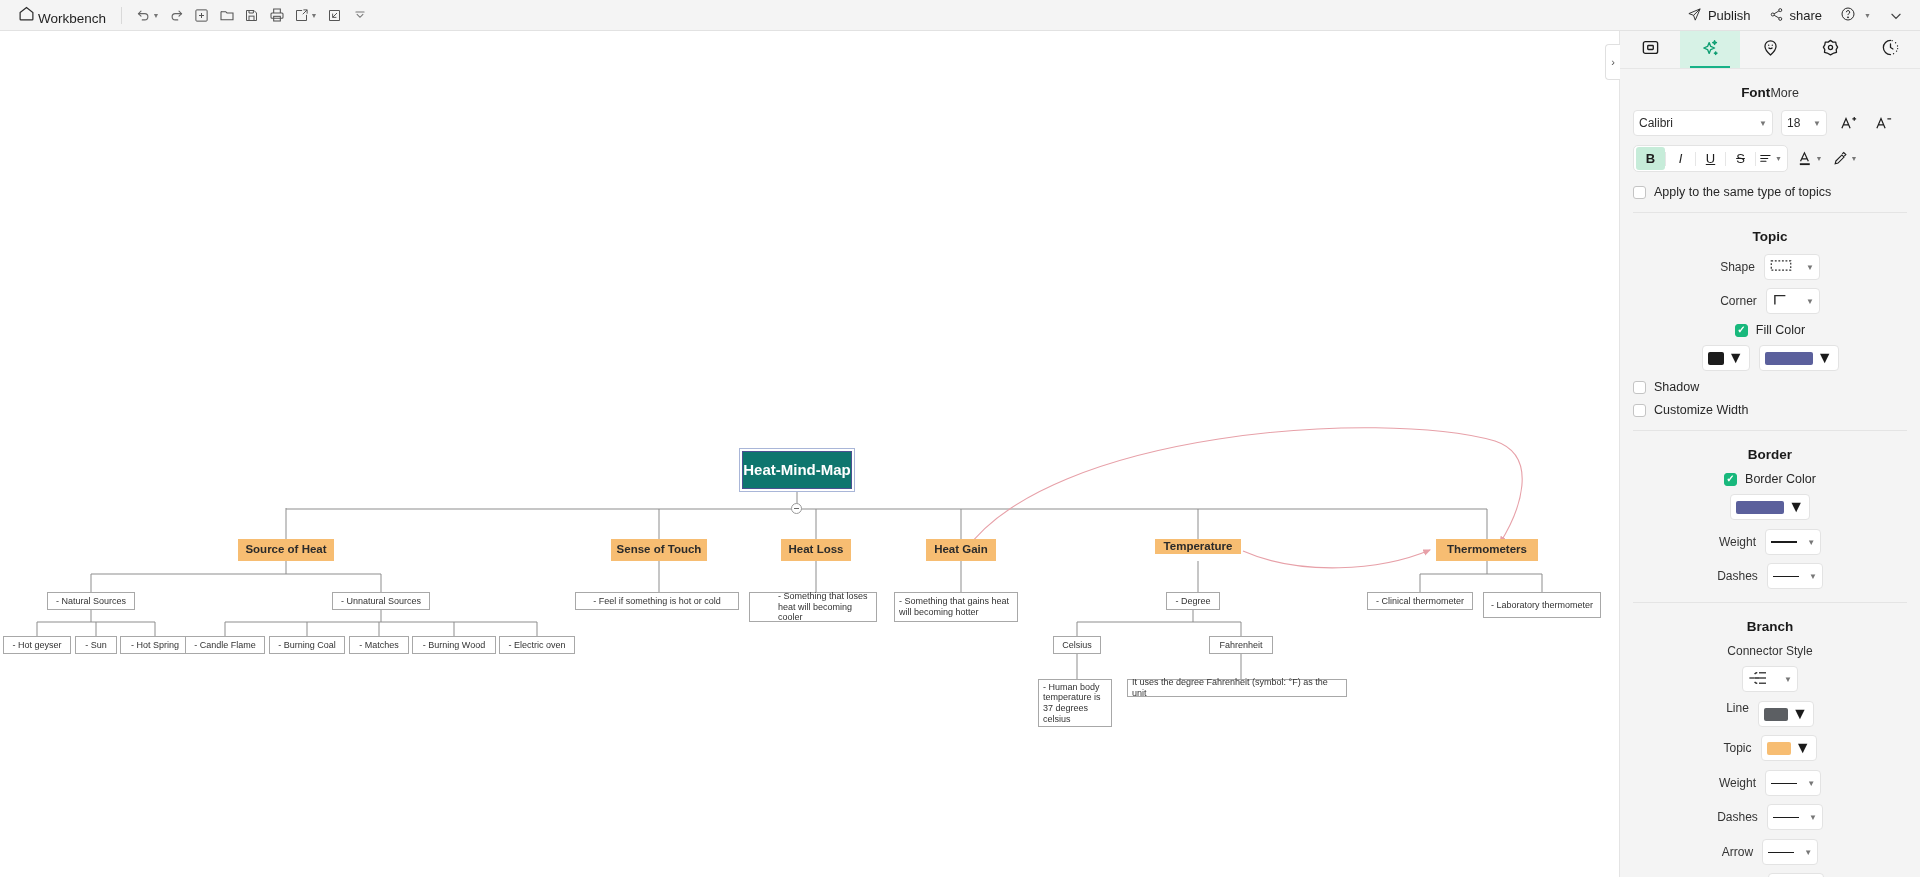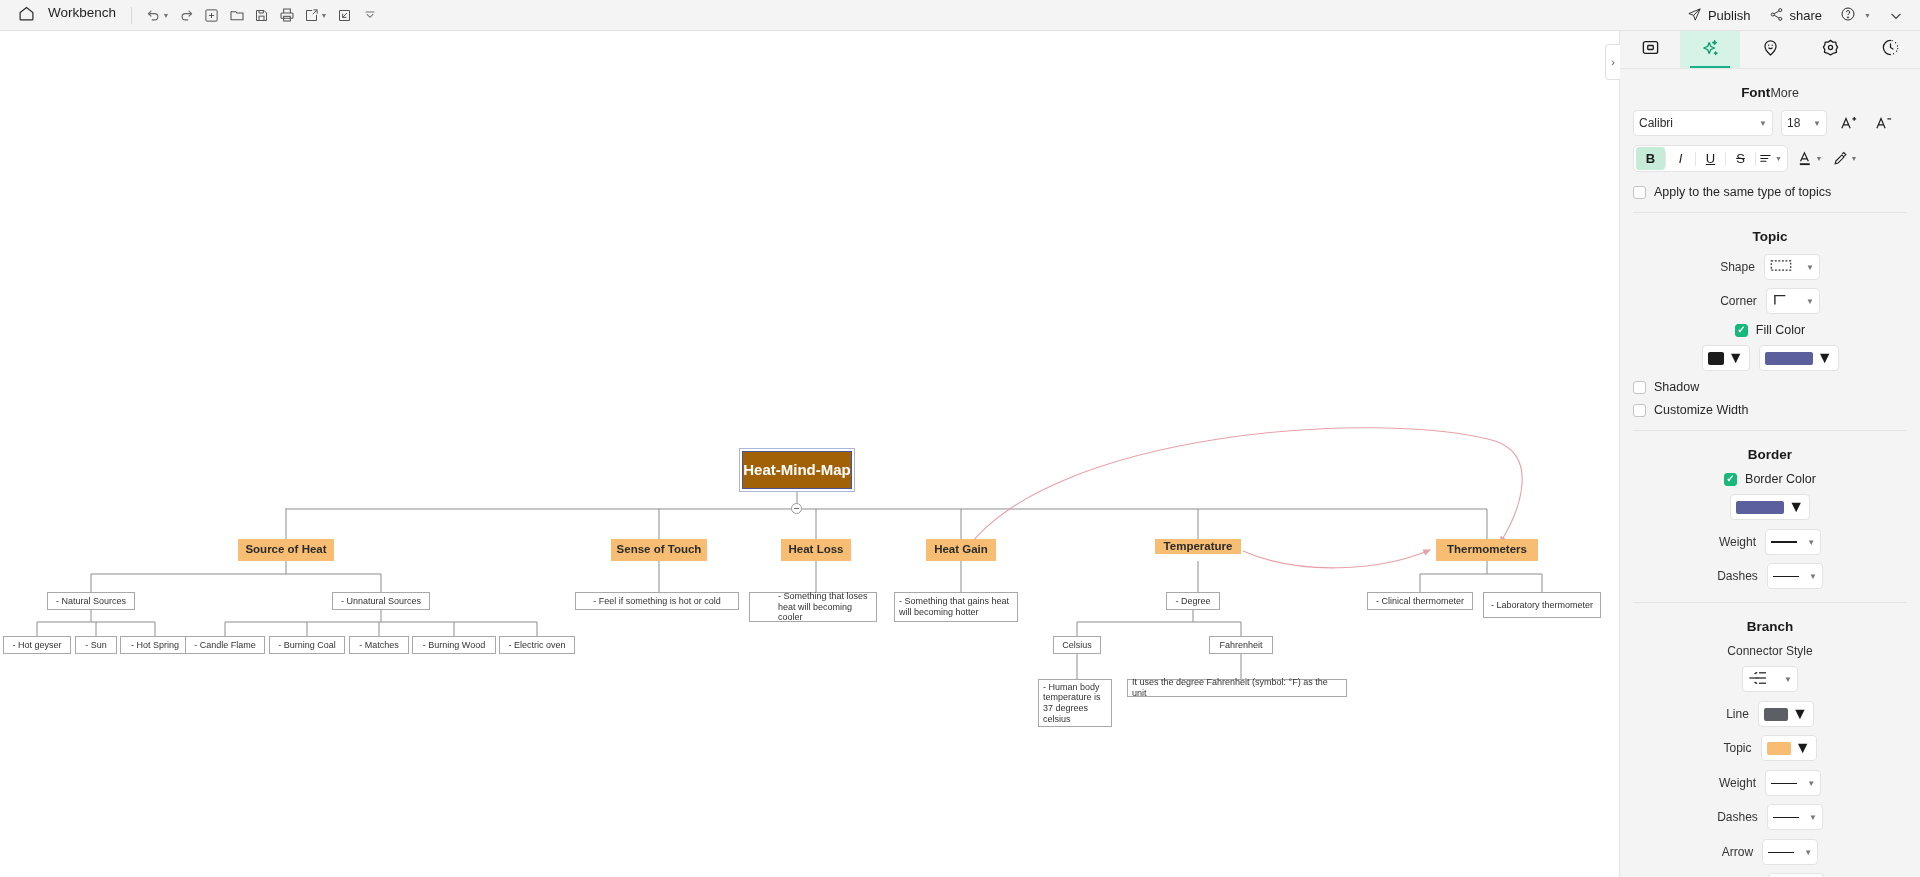--- a/index.html
+++ b/index.html
@@ -14,21 +14,21 @@
 
   
   .topbar {
     position: absolute; top: 0; left: 0;
     width: 1920px; height: 31px;
     background: #f4f4f4;
     border-bottom: 1px solid #e2e2e2;
     display: flex; align-items: center;
   }
   .tb-left { display: flex; align-items: center; padding-left: 12px; gap: 0px; }
-  .home-btn { display: flex; align-items: flex-start; gap: 13px; padding: 2px 6px; cursor: pointer; }
+  .home-btn { display: flex; align-items: flex-end; gap: 3px; padding: 2px 6px; cursor: pointer; }
   .home-btn .lbl { font-size: 13.5px; color: #1f1f1f; }
   .tb-sep { width: 1px; height: 17px; background: #d9d9d9; margin: 0 9px; }
   .tb-icon {
     width: 25px; height: 25px;
     display: flex; align-items: center; justify-content: center;
     cursor: pointer; color: #4a4a4a;
   }
   .tb-icon.withcaret { width: 33px; }
   .caret-sm { font-size: 7px; margin-left: 2px; color: #777; }
 
@@ -69,21 +69,21 @@
 
   .node {
     position: absolute;
     display: flex; align-items: center; justify-content: center;
     text-align: center;
     cursor: pointer;
     white-space: pre-wrap;
     line-height: 1.18;
   }
   .node.root {
-    background: #a16207;
+    background: #0f766e;
     border: 1px solid #4c5191;
     color: #ffffff;
     font-weight: bold;
     font-size: 15px;
     outline: 2px solid #ffffff;
     box-shadow: 0 0 0 3px #a9b6d8;
   }
   .node.main {
     background: #f7bd72;
     color: #2b2b2b;
@@ -714,21 +714,21 @@
           <svg width="22" height="14" viewBox="0 0 24 16" fill="none" stroke="#4a4a4a" stroke-width="1.5">
             <path d="M1 8h6M12 2h8M12 8h8M12 14h8"></path>
               <path d="M7 3.5a3 3 0 0 1 3-1.5M7 12.5a3 3 0 0 0 3 1.5M7 8h5" stroke="#2b2b2b"></path>
           </svg>
         </span>
         <span class="chev">▼</span>
       </div>
     </div>
 
     <div class="row space">
-      <div style="display:flex;align-items:center;gap:9px;">
+      <div style="display:flex;gap:9px;">
         <span class="lbl-sm">Line</span>
         <div class="swatch-ctl" style="width:56px;">
           <span class="sw" style="width:30px;background:#5c5f63;"></span>
           <span class="chev">▼</span>
         </div>
       </div>
       <div style="display:flex;align-items:center;gap:9px;">
         <span class="lbl-sm">Topic</span>
         <div class="swatch-ctl" style="width:56px;">
           <span class="sw" style="width:30px;background:#f7bd72;"></span>

